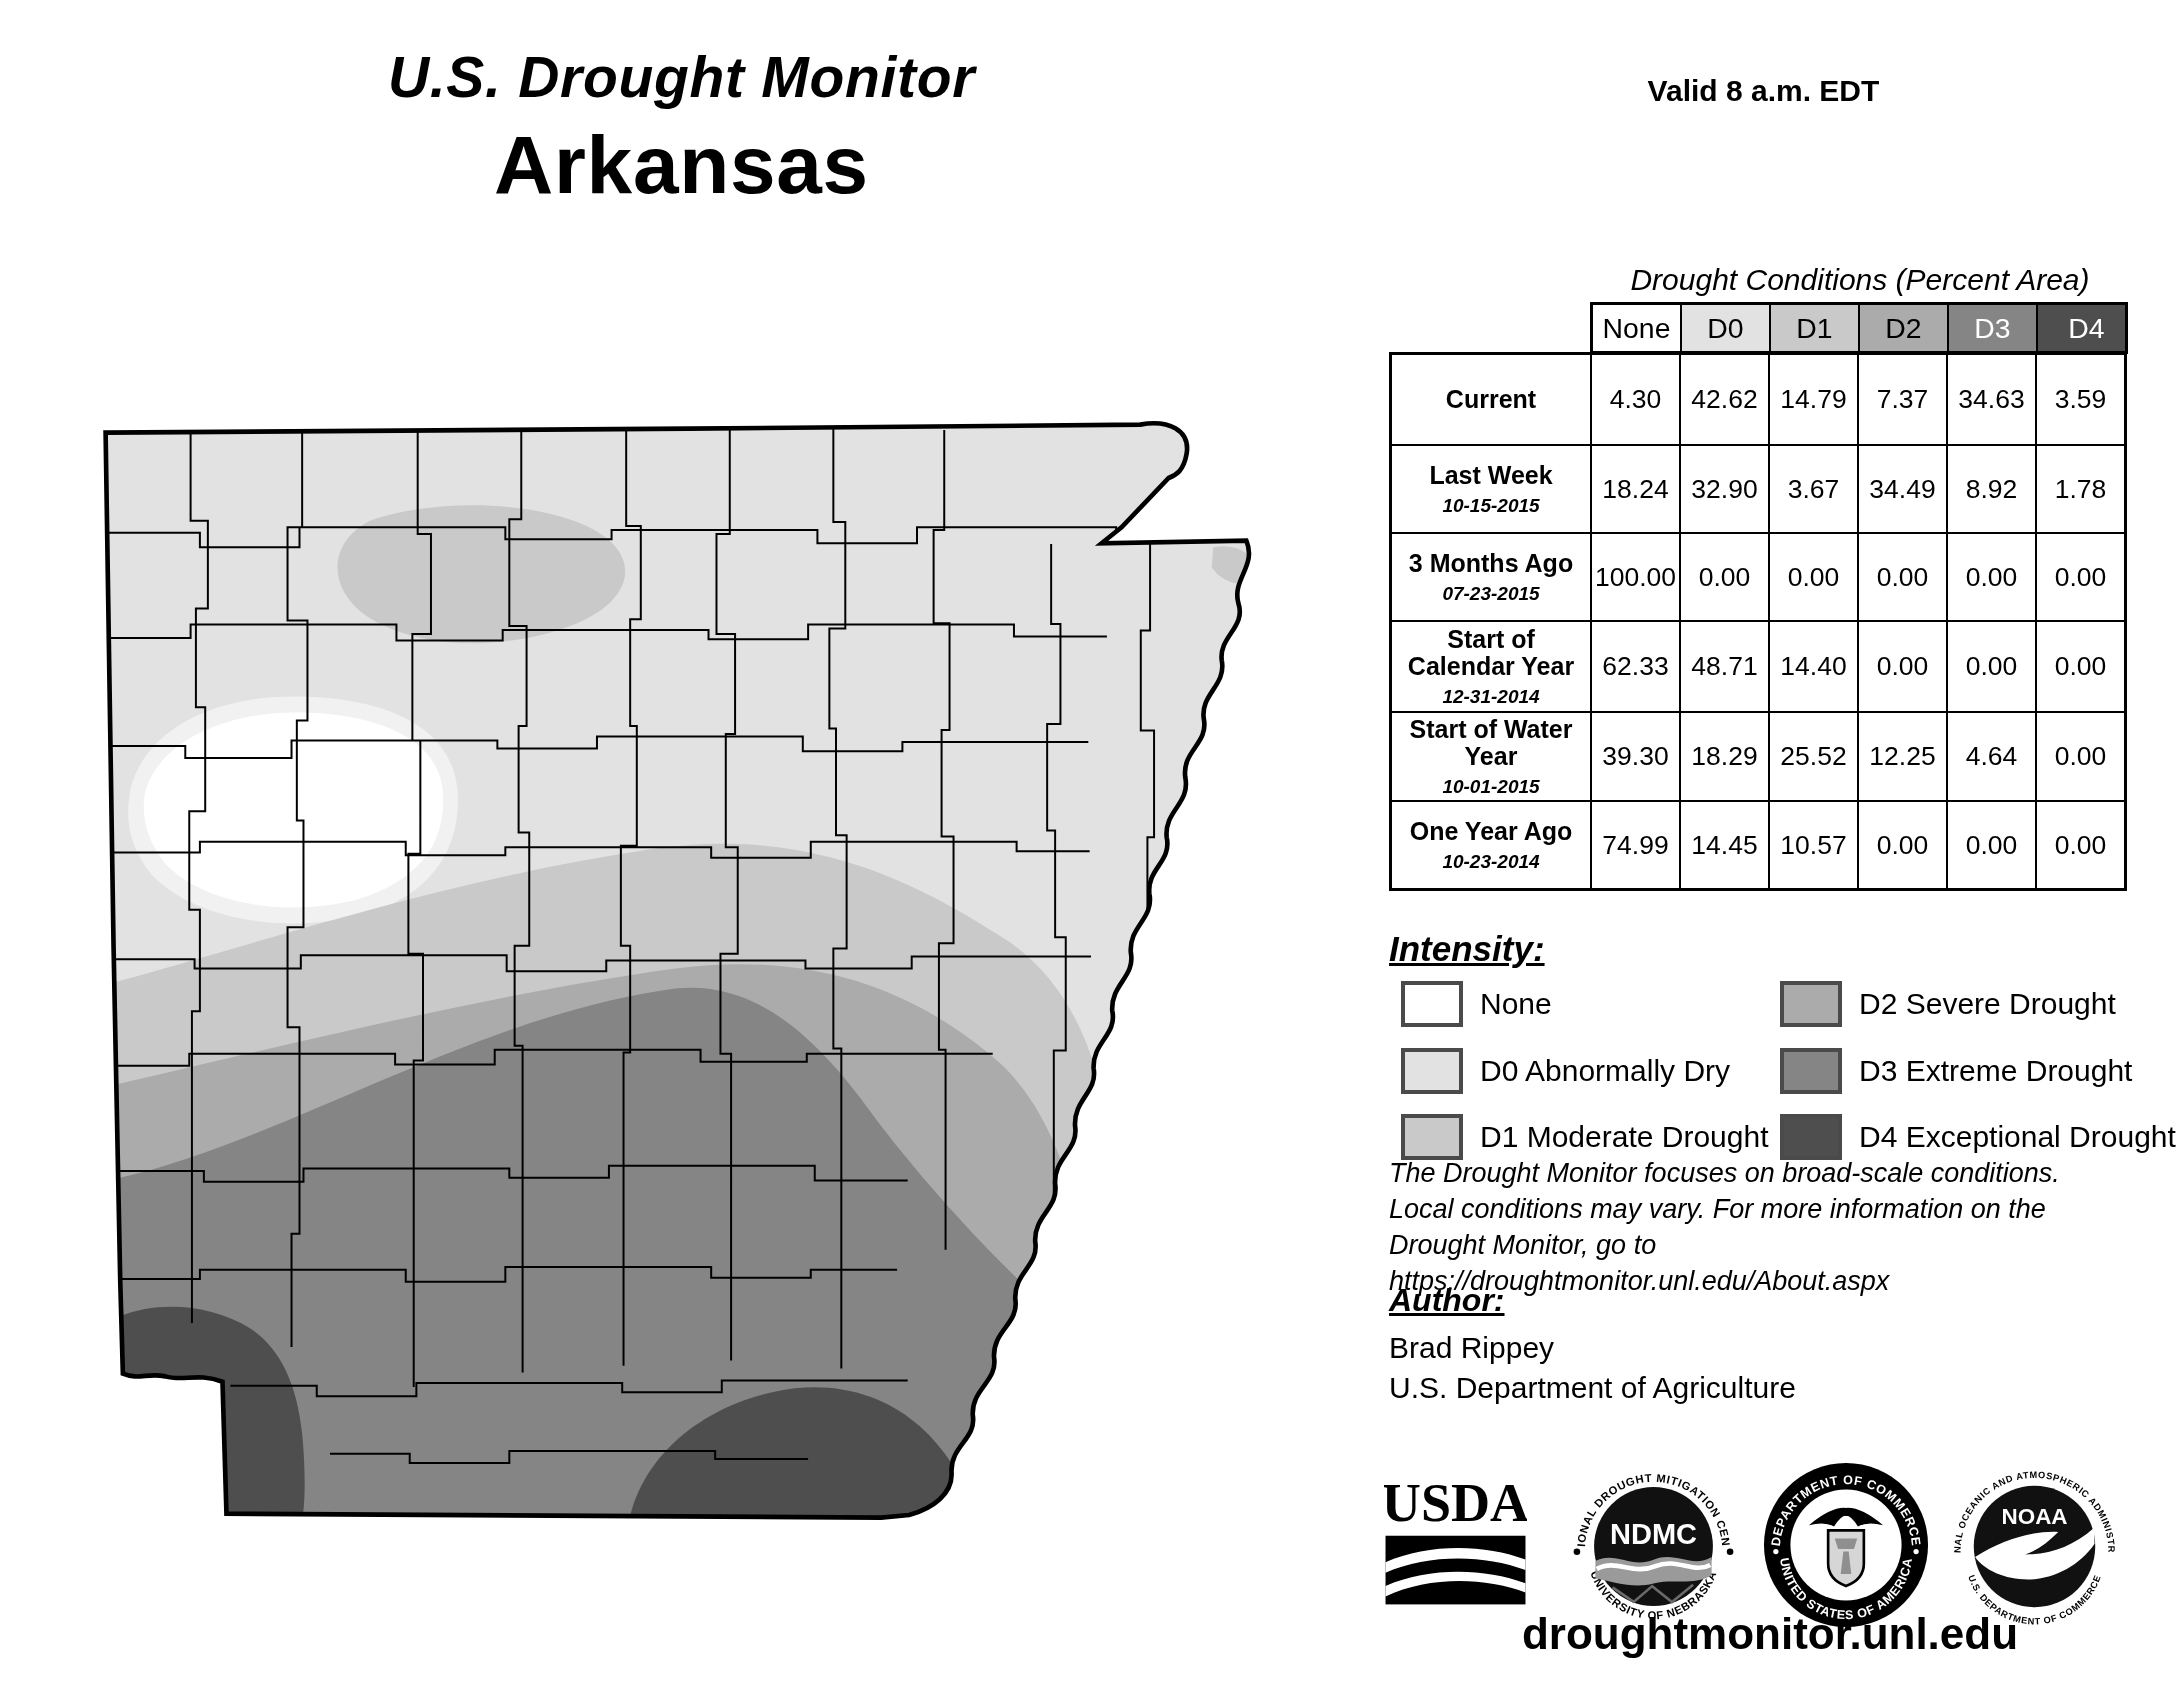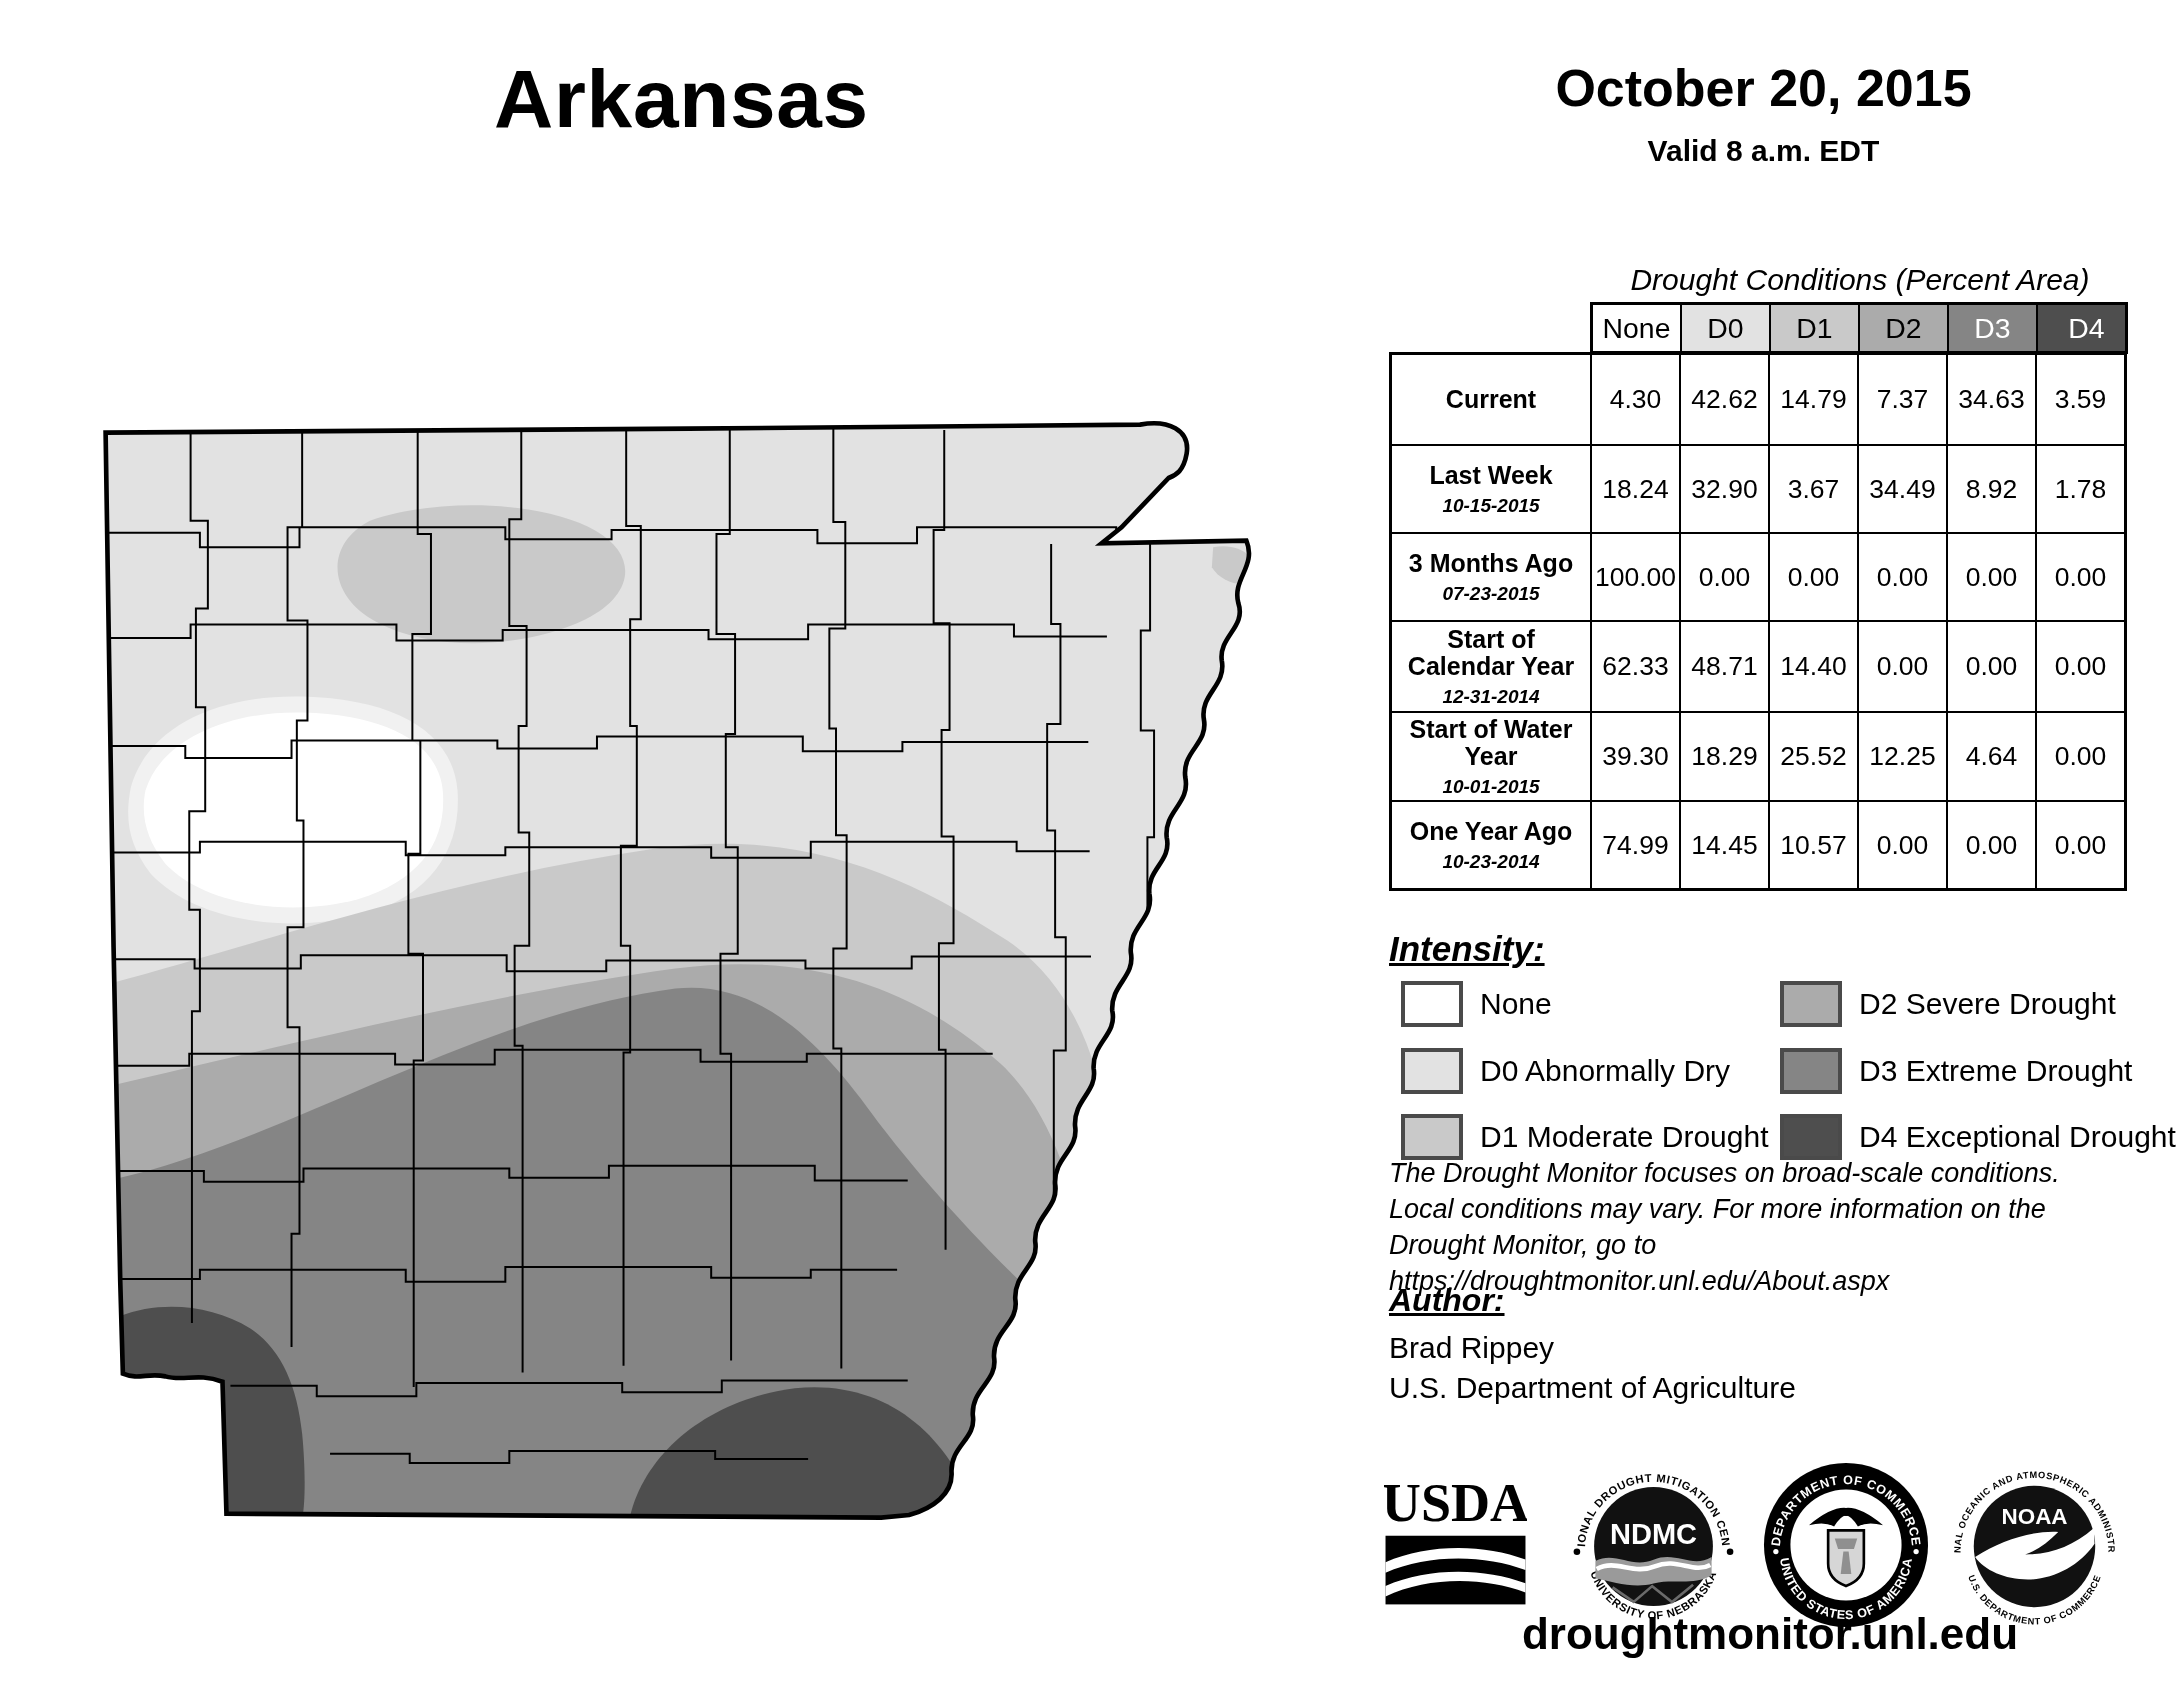--- a/index.html
+++ b/index.html
@@ -63,25 +63,25 @@
   .footer-url{left:1403px;top:1609px;width:734px;text-align:center;
     font-size:44px;font-weight:700;}
 
   
   .map-wrap{left:91px;top:414px;width:1162px;height:1113px;}
 </style>
 </head>
 <body>
 
 <div class="abs title-block">
+  <div class="title-line1">U.S. Drought Monitor</div>
   <div class="title-line2">Arkansas</div>
 </div>
 
 <div class="abs date-block">
-  <div class="date-main">October 20, 2015</div>
   <div class="date-valid">Valid 8 a.m. EDT</div>
 </div>
 
 <div class="abs table-title">Drought Conditions (Percent Area)</div>
 
 <div class="abs dm-header">
   <div class="hcell" style="background-color: rgb(255, 255, 255);">None</div>
   <div class="hcell" style="background-color: rgb(226, 226, 226);">D0</div>
   <div class="hcell" style="background-color: rgb(201, 201, 201);">D1</div>
   <div class="hcell" style="background-color: rgb(171, 171, 171);">D2</div>

